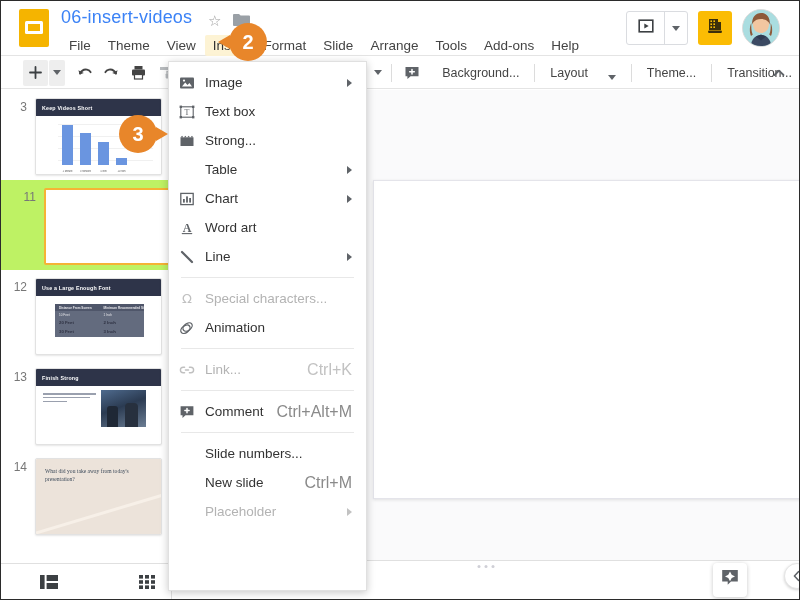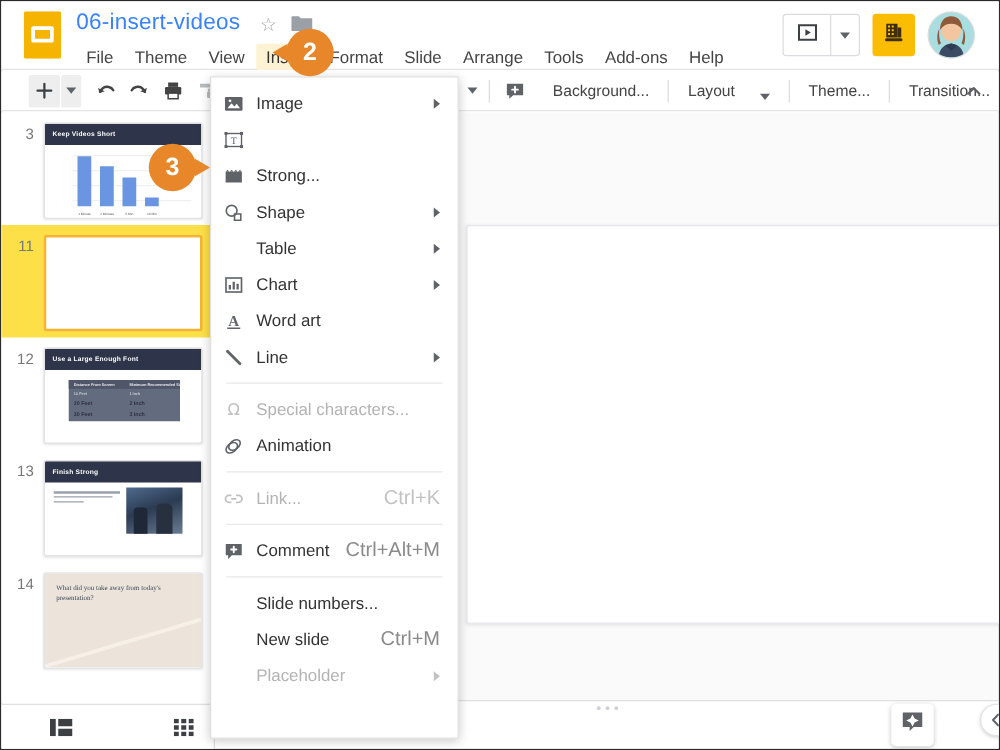--- a/index.html
+++ b/index.html
@@ -119,21 +119,21 @@
   
   .filmstrip {
     position: absolute; left: 0; top: 89px; width: 171px; height: 472px;
     background: #fff; border-right: 1px solid #e0e0e0;
     overflow: hidden;
   }
   .slide-row {
     position: relative; height: 90px; padding-top: 8px;
     display: flex;
   }
-  .slide-row.selected { background: #fde047; }
+  .slide-row.selected { background: #bef264; justify-content: flex-end; }
   .slide-num {
     width: 34px; text-align: right; padding-right: 8px;
     font-size: 12px; color: #777; padding-top: 2px;
   }
   .thumb {
     width: 127px; height: 77px;
     background: #fff; border: 1px solid #e2e2e2; border-radius: 2px;
     box-shadow: 0 1px 2px rgba(0,0,0,.10);
     overflow: hidden; position: relative;
   }
@@ -636,39 +636,30 @@
             <rect x="1.8" y="2.8" width="12.4" height="10.4" fill="none" stroke="#5f6368" stroke-width="1.1"></rect>
             <g fill="#5f6368">
               <rect x="0.6" y="1.6" width="2.4" height="2.4"></rect>
               <rect x="13" y="1.6" width="2.4" height="2.4"></rect>
               <rect x="0.6" y="12" width="2.4" height="2.4"></rect>
               <rect x="13" y="12" width="2.4" height="2.4"></rect>
             </g>
             <text x="8" y="11.2" font-size="8" font-family="Liberation Serif, serif" text-anchor="middle" fill="#5f6368">T</text>
           </svg>
         </span>
+        <span class="m-lbl">Text box</span>
       </div>
       <div class="m-item">
         <span class="m-ico">
           <svg xmlns="http://www.w3.org/2000/svg" width="16" height="16" viewBox="0 0 16 16">
             <rect x="1.5" y="4.4" width="13" height="8.6" fill="#5f6368"></rect>
             <path d="M1.5 4.4l1.6-1.6 1.3 1.6zM4.8 4.4l1.6-1.6 1.3 1.6zM8.1 4.4l1.6-1.6 1.3 1.6zM11.4 4.4L13 2.8l1.3 1.6z" fill="#5f6368"></path>
           </svg>
         </span>
         <span class="m-lbl">Strong...</span>
-      </div>
-      <div class="m-item">
-        <span class="m-ico">
-          <svg xmlns="http://www.w3.org/2000/svg" width="16" height="16" viewBox="0 0 16 16">
-            <circle cx="6.3" cy="6.6" r="4.3" fill="none" stroke="#5f6368" stroke-width="1.3"></circle>
-            <path d="M8.6 9.2h5v5h-5z" fill="none" stroke="#5f6368" stroke-width="1.3"></path>
-          </svg>
-        </span>
-        <span class="m-lbl">Shape</span>
-        <span class="m-arrow"></span>
       </div>
       <div class="m-item">
         <span class="m-ico"></span>
         <span class="m-lbl">Table</span>
         <span class="m-arrow"></span>
       </div>
       <div class="m-item">
         <span class="m-ico">
           <svg xmlns="http://www.w3.org/2000/svg" width="16" height="16" viewBox="0 0 16 16">
             <rect x="1.8" y="2.4" width="12.4" height="11.2" fill="none" stroke="#5f6368" stroke-width="1.3"></rect>

